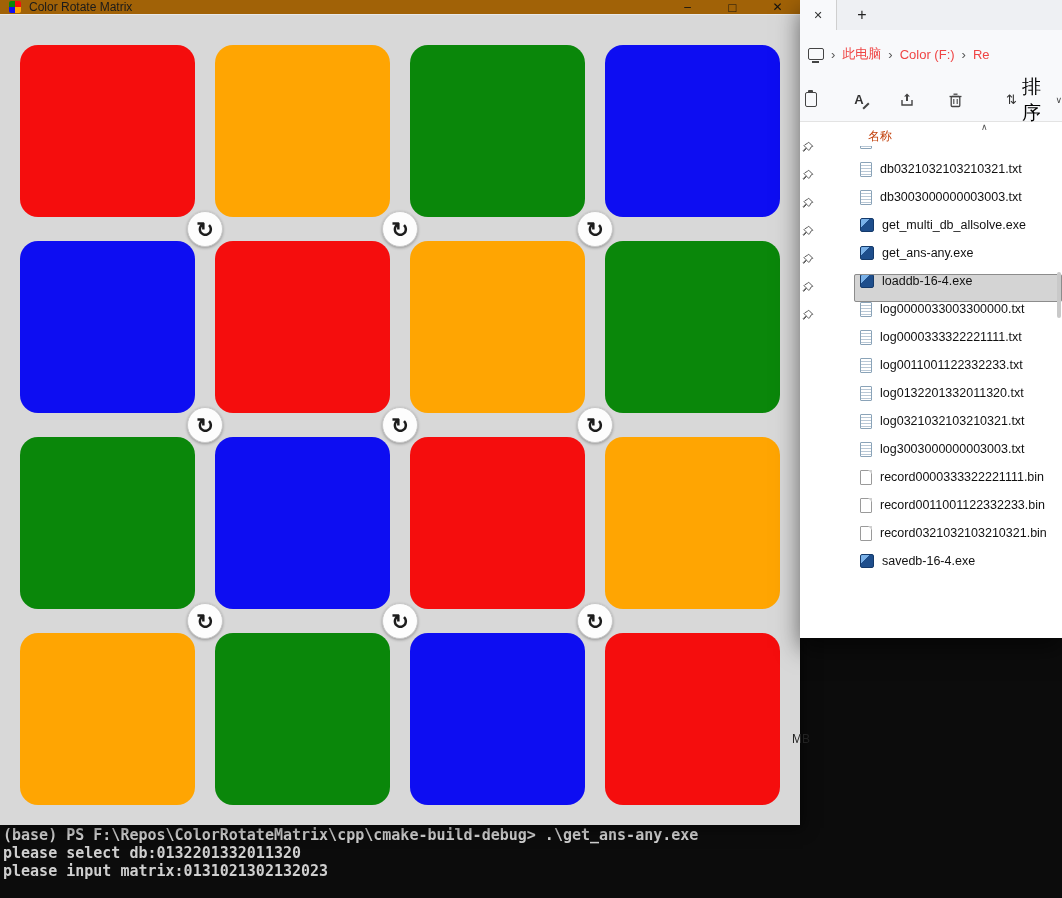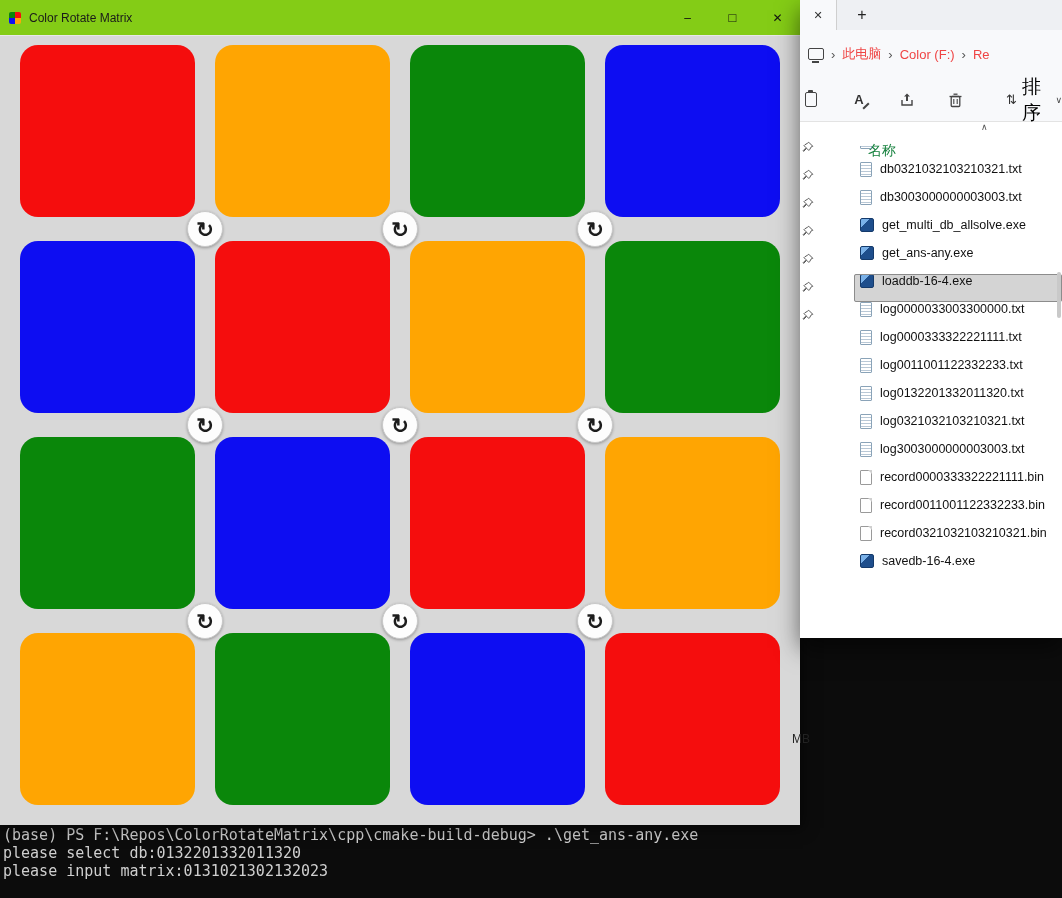--- a/index.html
+++ b/index.html
@@ -2,27 +2,27 @@
 <html><head>
 <meta charset="utf-8">
 <style>
   * { margin:0; padding:0; box-sizing:border-box; }
   html,body { width:1062px; height:898px; overflow:hidden; }
   body { position:relative; background:#000; font-family:"Liberation Sans",sans-serif; }
 
   
   #terminal { position:absolute; left:0; top:0; width:1062px; height:898px; background:#0c0c0c; z-index:1; }
   #terminal-output { position:absolute; left:3px; top:826px; color:#cfcfcf;
-    font-family:"DejaVu Sans Mono",monospace; font-size:15px; line-height:18px; white-space:pre; }
+    font-family:"DejaVu Sans Mono",monospace; font-size:15px; line-height:18px; white-space:pre;font-weight:bold; }
   .term-line { height:18px; }
 
   
   #app-window { position:absolute; left:0; top:0; width:800px; height:825px; background:#d8d8d8;
     z-index:2; box-shadow:3px 3px 14px rgba(0,0,0,.55); }
-  .titlebar { height:36px; background:#84cc16; border-bottom:1px solid #e8e8e8;
+  .titlebar { height:15px; background:#a16207; border-bottom:1px solid #e8e8e8;
     display:flex; align-items:center; }
   .app-icon { width:12px; height:12px; margin-left:9px; border-radius:2px;
     background:conic-gradient(#f60d0d 0 25%, #ffa60a 0 50%, #0f0ff2 0 75%, #0a870a 0 100%); }
   .app-title { font-size:12px; color:#1a1a1a; margin-left:8px; }
   .win-controls { margin-left:auto; display:flex; height:100%; }
   .win-btn { width:45px; height:100%; display:flex; align-items:center; justify-content:center;
     font-size:12px; color:#111; }
   .win-btn.max { font-size:13px; }
 
   #tile-grid { position:absolute; left:20px; top:45px; width:760px; height:760px;
@@ -59,21 +59,21 @@
   .clip-shape::before { content:""; position:absolute; left:2px; top:-3px; width:5px; height:3px; background:#444; border-radius:1px; }
   .rename-a { font-size:13px; color:#333; font-weight:bold; position:relative; }
   .rename-a::after { content:""; position:absolute; right:-6px; bottom:0; width:8px; height:2px;
     background:#444; transform:rotate(-45deg); }
   .sort-group { display:flex; align-items:center; margin-left:12px; }
   .sort-arrows { font-size:13px; color:#333; margin-right:5px; }
   .sort-label { font-size:19px; color:#000000; }
   .sort-chevron { font-size:9px; color:#444; margin-left:5px; }
 
   .list-area { position:absolute; left:0; top:122px; right:0; bottom:0; background:#fff; }
-  .col-header { position:absolute; left:68px; top:6px; font-size:14px; color:#15803d;margin-top:14px; }
+  .col-header { position:absolute; left:68px; top:6px; font-size:12px; color:#c2410c; }
   .sort-indicator { position:absolute; left:181px; top:0px; font-size:9px; color:#555; }
 
   .file-viewport { position:absolute; left:54px; top:24px; right:0; height:472px; overflow:hidden; }
   .file-list { margin-top:-12px; }
   .file-row { display:flex; align-items:flex-start; height:28px; padding-left:6px; }
   .file-row.selected { background:#d4d4d4; outline:1px solid #8c8c8c; outline-offset:-1px; border-radius:2px; }
   .fname { font-size:12.5px; color:#111; white-space:nowrap; }
   .fic { margin-right:8px; flex:0 0 auto; display:inline-block; }
   .fic.txt { width:12px; height:15px; border:1px solid #8aa3b8; border-radius:1px;
     background:repeating-linear-gradient(to bottom, #ffffff 0 2px, #b9c8d6 2px 3px); }

